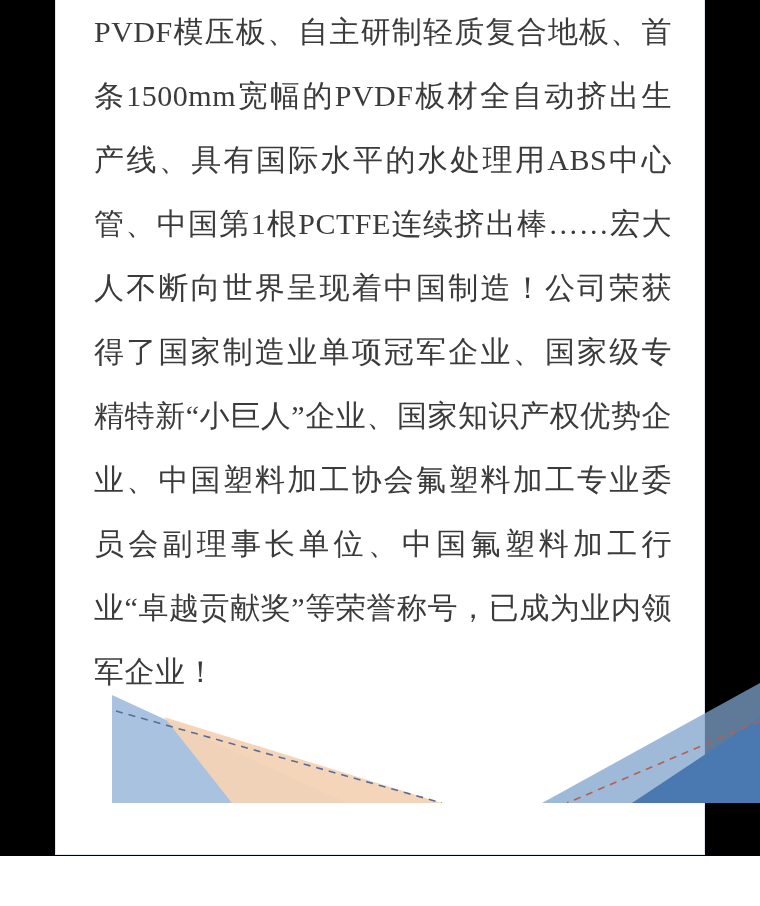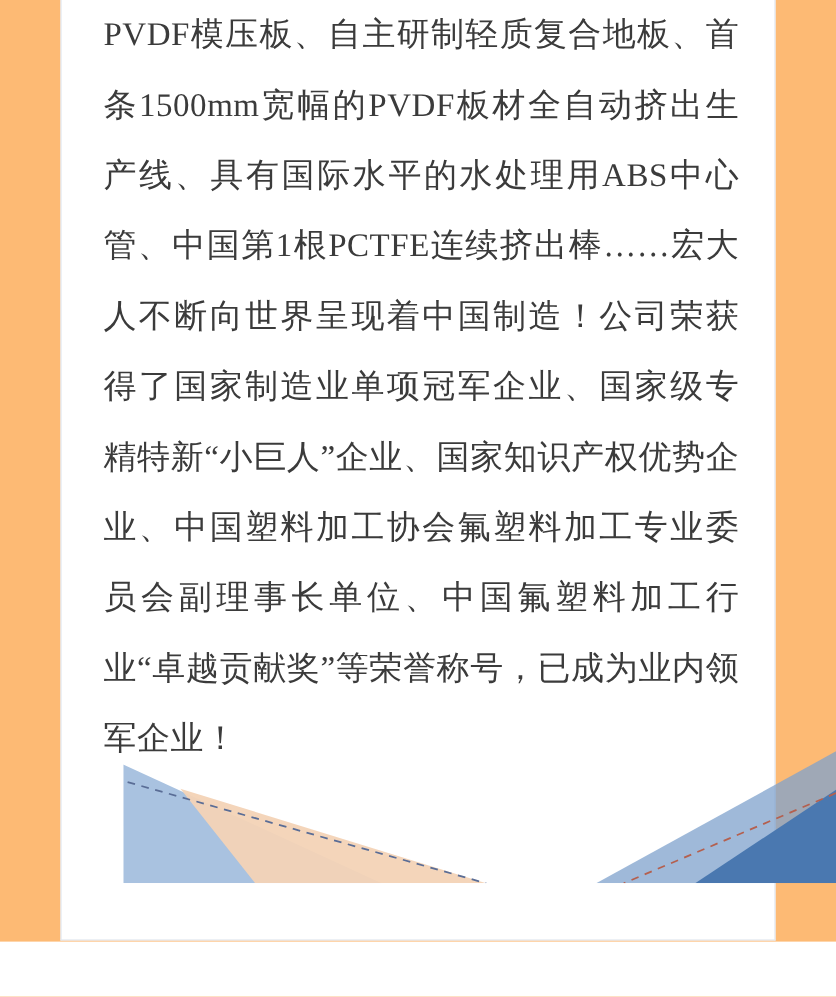--- a/index.html
+++ b/index.html
@@ -10,21 +10,21 @@
     width: 760px;
     height: 906px;
     background: #ffffff;
     font-family: "Liberation Serif", serif;
     overflow: hidden;
   }
   .page {
     position: relative;
     width: 760px;
     height: 906px;
-    background: #fdba74;
+    background: #000000;
     overflow: hidden;
   }
   
   .card {
     position: absolute;
     left: 55px;
     top: 0;
     width: 650px;
     height: 855px;
     background: #ffffff;

